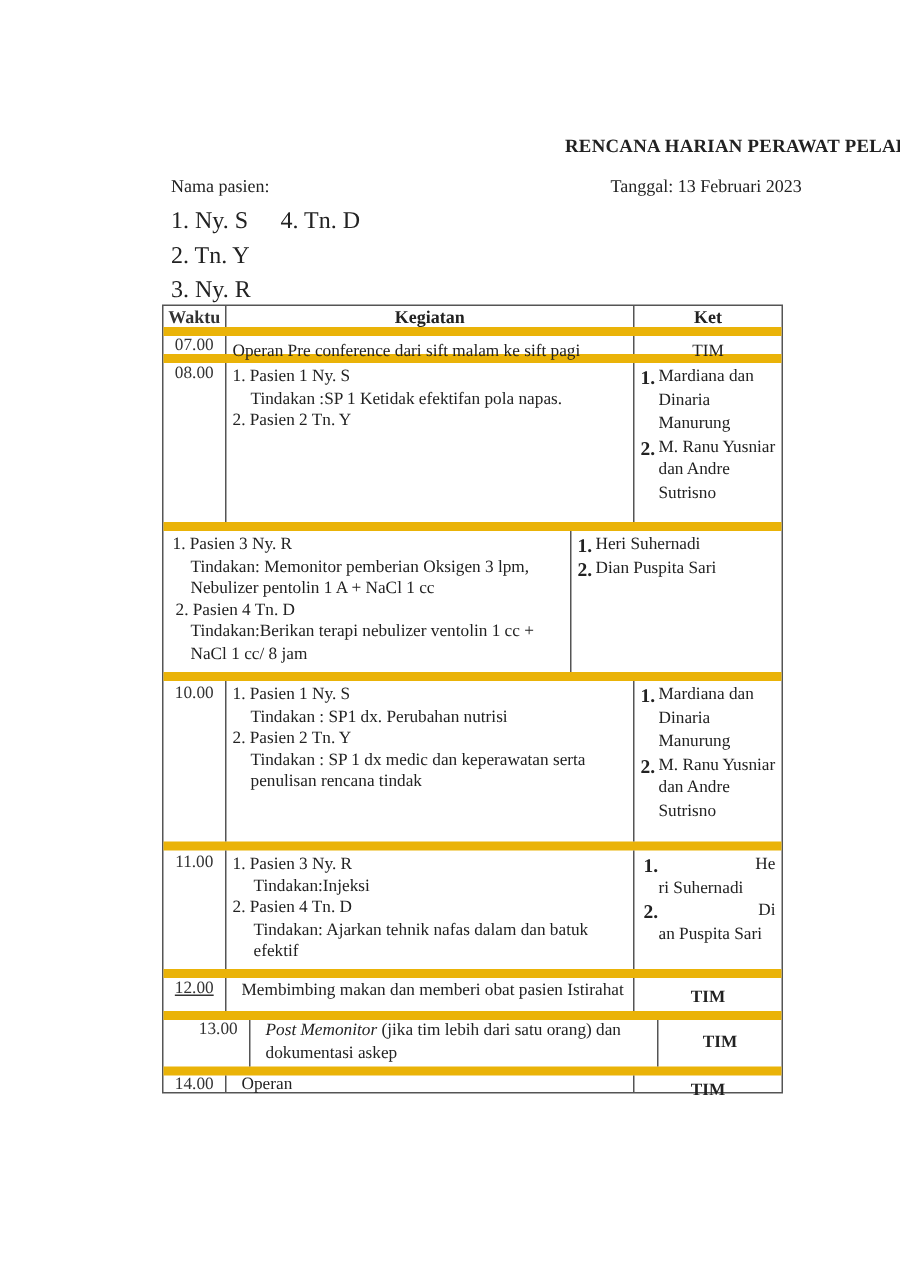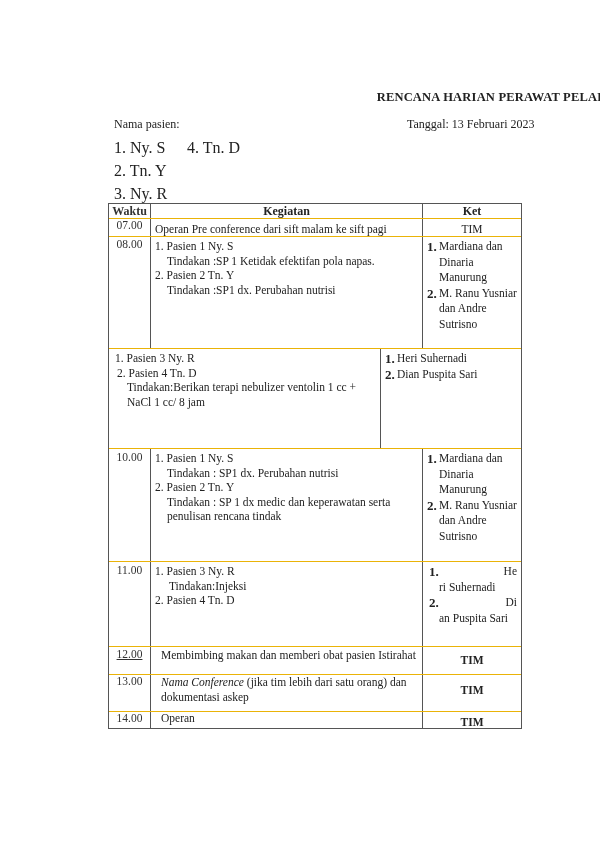--- a/index.html
+++ b/index.html
@@ -11,21 +11,21 @@
     .title { left: 0; width: 600px; top: 90px; text-align: right; font-weight: bold; font-size: 12.5px; letter-spacing: 0.2px; margin-left: 42px; }
     .nama { left: 114px; top: 117px; font-size: 12px; }
     .tanggal { left: 369px; top: 117px; font-size: 12px; margin-left: 38px; }
     .pt { font-size: 16px; }
     .p1 { left: 114px; top: 139px; }
     .p4 { left: 187px; top: 139px; text-align: right; }
     .p2 { left: 114px; top: 162px; }
     .p3 { left: 114px; top: 185px; }
 
     .tbl { left: 108px; top: 203px; width: 414px; border: 1.5px solid #555; box-sizing: border-box; }
-    .row { display: flex; border-top: 1px solid #eab308; box-sizing: border-box; }
+    .row { display: flex; border-top: 6px solid #eab308; box-sizing: border-box; }
     .row:first-child { border-top: none; }
     .c1 { width: 42px; border-right: 1px solid #555; box-sizing: border-box; text-align: center; font-size: 11.5px; color:#333; padding-top: 0px; }
     .c2 { width: 272px; border-right: 1px solid #555; box-sizing: border-box; padding: 2px 4px 0 4px; font-size: 11.5px; line-height: 14.5px; }
     .c3 { flex: 1; box-sizing: border-box; padding: 2px 4px 0 4px; font-size: 11.5px; line-height: 15.5px; }
     .hdr .c1, .hdr .c2, .hdr .c3 { font-weight: bold; text-align: center; font-size: 12px; line-height: 14px; padding-top: 0; }
     .center { text-align: center; }
     .ind { padding-left: 12px; }
     .ind2 { padding-left: 14px; }
     .ket-item { display: flex; }
     .ket-num { font-weight: bold; font-size: 13px; width: 12px; flex: none; }
@@ -57,37 +57,37 @@
     <div class="c2" style="padding-top:4px;line-height:13px;">Operan Pre conference dari sift malam ke sift pagi</div>
     <div class="c3 center" style="padding-top:4px;line-height:13px;">TIM</div>
   </div>
 
   <div class="row" style="height:112px;">
     <div class="c1" style="line-height:14px;">08.00</div>
     <div class="c2">
       <div>1.  Pasien 1 Ny. S</div>
       <div class="ind">Tindakan :SP 1 Ketidak efektifan pola napas.</div>
       <div>2.  Pasien 2 Tn. Y</div>
-      <div class="ind">Tindakan :SP1 dx. Perubahan nutrisi</div>
     </div>
     <div class="c3">
       <div class="ket-item">
         <span class="ket-num">1.</span>
         <span class="ket-txt">Mardiana dan Dinaria Manurung</span>
       </div>
       <div class="ket-item">
         <span class="ket-num">2.</span>
         <span class="ket-txt">M. Ranu Yusniar dan Andre Sutrisno</span>
       </div>
     </div>
   </div>
 
   <div class="row" style="height:100px;">
     <div class="c2">
       <div style="padding-left:2px;">1.  Pasien 3 Ny. R</div>
+      <div class="ind2">Tindakan: Memonitor pemberian Oksigen 3 lpm, Nebulizer pentolin 1 A + NaCl 1 cc</div>
       <div style="padding-left:4px;">2. Pasien 4 Tn. D</div>
       <div class="ind2">Tindakan:Berikan terapi nebulizer ventolin 1 cc + NaCl 1 cc/ 8 jam</div>
     </div>
     <div class="c3">
       <div class="ket-item">
         <span class="ket-num">1.</span>
         <span class="ket-txt">Heri Suhernadi</span>
       </div>
       <div class="ket-item">
         <span class="ket-num">2.</span>
@@ -115,20 +115,21 @@
       </div>
     </div>
   </div>
 
   <div class="row" style="height:85px;">
     <div class="c1" style="line-height:14px;padding-top:1px;">11.00</div>
     <div class="c2">
       <div>1.  Pasien 3 Ny. R</div>
       <div class="ind2">Tindakan:Injeksi</div>
       <div>2.  Pasien 4 Tn. D</div>
+      <div class="ind2">Tindakan: Ajarkan tehnik nafas dalam  dan batuk efektif</div>
     </div>
     <div class="c3">
       <div class="justify-row" style="padding-left:2px;">
         <span class="ket-num">1.</span>
         <span>He</span>
       </div>
       <div style="padding-left:12px;">ri Suhernadi</div>
       <div class="justify-row" style="padding-left:2px;">
         <span class="ket-num">2.</span>
         <span>Di</span>
@@ -137,23 +138,23 @@
     </div>
   </div>
 
   <div class="row" style="height:28px;">
     <div class="c1" style="line-height:14px;text-decoration:underline;">12.00</div>
     <div class="c2" style="padding-left:10px;line-height:13px;">Membimbing makan dan memberi obat pasien Istirahat</div>
     <div class="c3 tim" style="padding-top:6px;">TIM</div>
   </div>
 
   <div class="row" style="height:37px;">
-    <div class="c1" style="line-height:12px;">13.00</div>
+    <div class="c1" style="line-height:12px;margin-left:16px;">13.00</div>
     <div class="c2" style="padding-left:10px;line-height:15px;padding-top:0;">
-      <i>Nama Conference</i>
+      <i>Post Memonitor</i>
       <span>(jika tim lebih dari satu orang) dan dokumentasi askep</span>
     </div>
     <div class="c3 tim" style="padding-top:8px;">TIM</div>
   </div>
 
   <div class="row" style="height:17px;">
     <div class="c1" style="line-height:12px;">14.00</div>
     <div class="c2" style="padding-left:10px;line-height:12px;padding-top:0;">Operan</div>
     <div class="c3 tim" style="padding-top:3px;line-height:14px;">TIM</div>
   </div>

